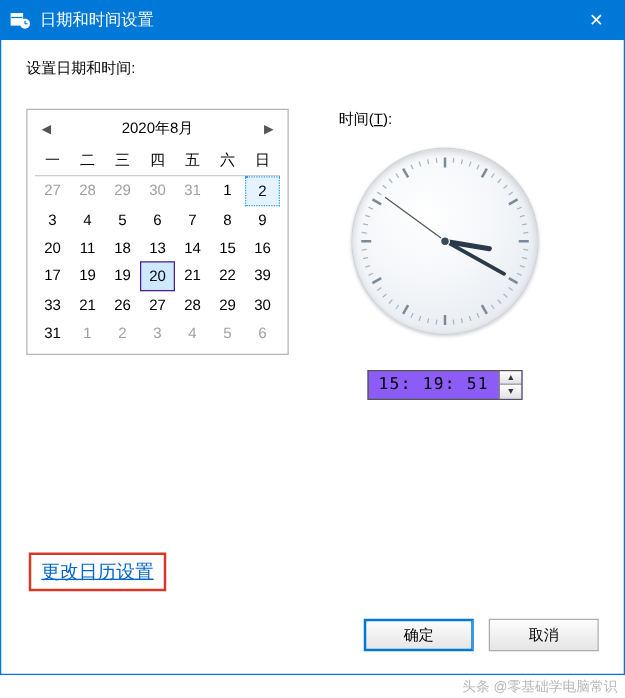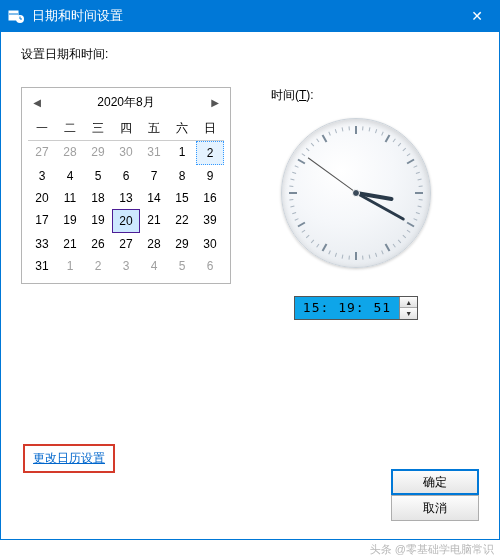--- a/index.html
+++ b/index.html
@@ -135,21 +135,21 @@
       width: 8px; height: 8px; margin: -4px;
       background: #3a4a5a; border-radius: 50%;
       border: 1px solid #fff;
     }
 
     .time-spinner {
       margin-top: 28px;
       display: flex;
       border: 1px solid #555;
       height: 24px;
-      background: #0ea5e9;
+      background: #8b5cf6;
       align-items: stretch;
     }
     .time-spinner .time-text {
       padding: 3px 8px;
       font-family: Tahoma, monospace;
       font-size: 13px;
       letter-spacing: 1px;
     }
     .spin-btns {
       display: flex; flex-direction: column;
@@ -167,28 +167,28 @@
 
     .link-row {
       position: absolute;
       left: 22px; bottom: 66px;
       border: 2px solid #d43a2a;
       padding: 4px 8px;
     }
     .link {
       color: #0066cc;
       text-decoration: underline;
-      font-size: 12px;
+      font-size: 15px;
       cursor: pointer;
     }
 
     .button-row {
       position: absolute;
       right: 20px; bottom: 18px;
-      display: flex;  flex-direction: column;
+      display: flex; gap: 12px;
     }
     .btn {
       min-width: 88px;
       height: 26px;
       background: linear-gradient(#fdfdfd, #e5e5e5);
       border: 1px solid #adadad;
       font-size: 12px;
       cursor: pointer;
     }
     .btn.default { border: 1px solid #0078d7; box-shadow: 0 0 0 1px #0078d7 inset; }

